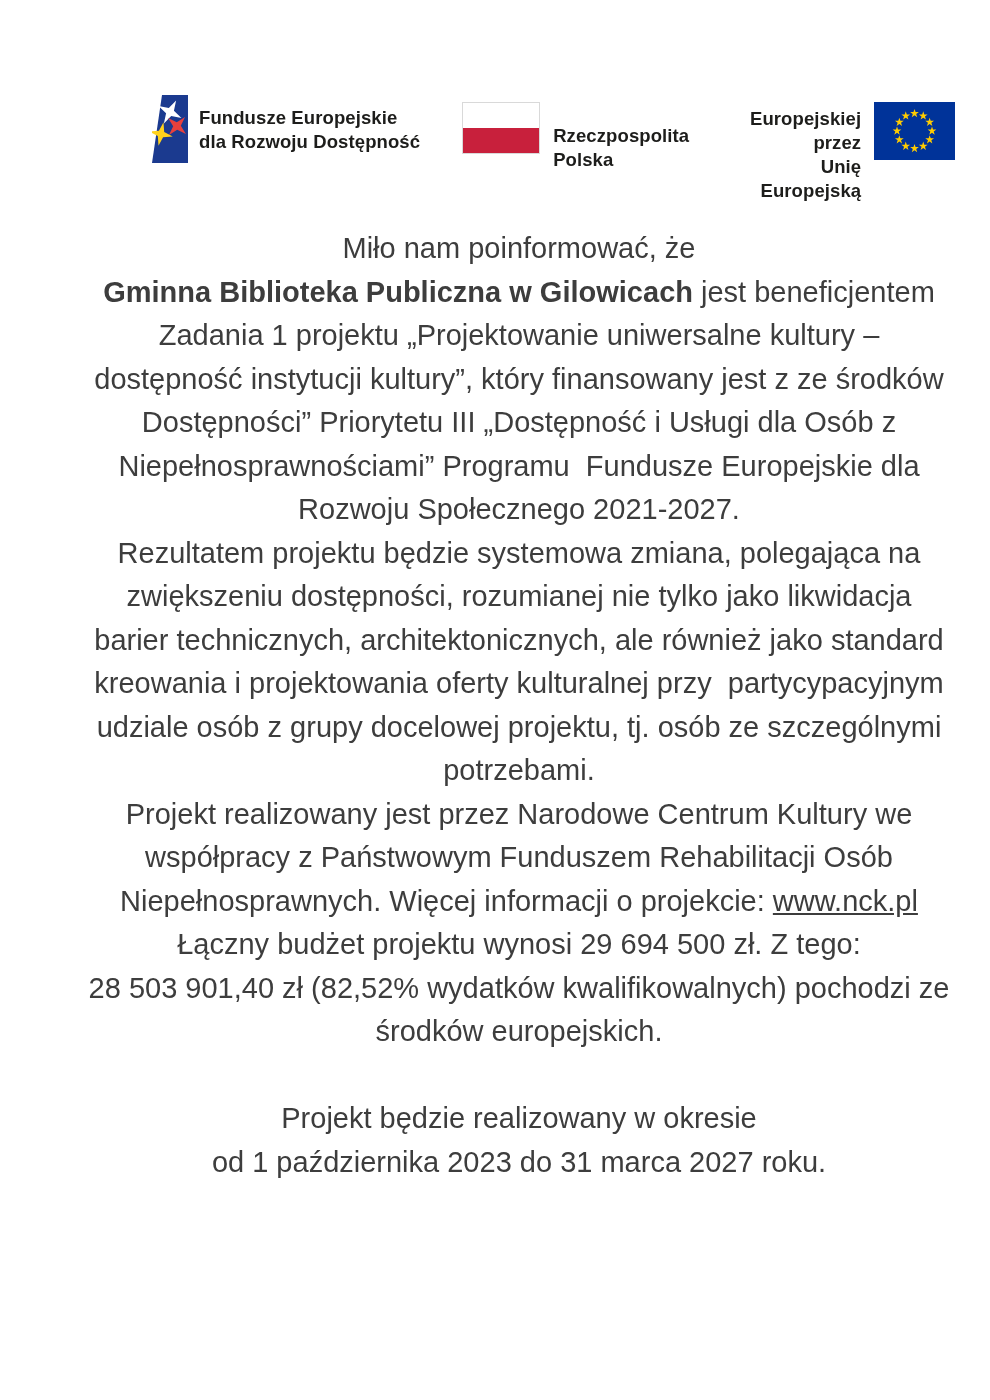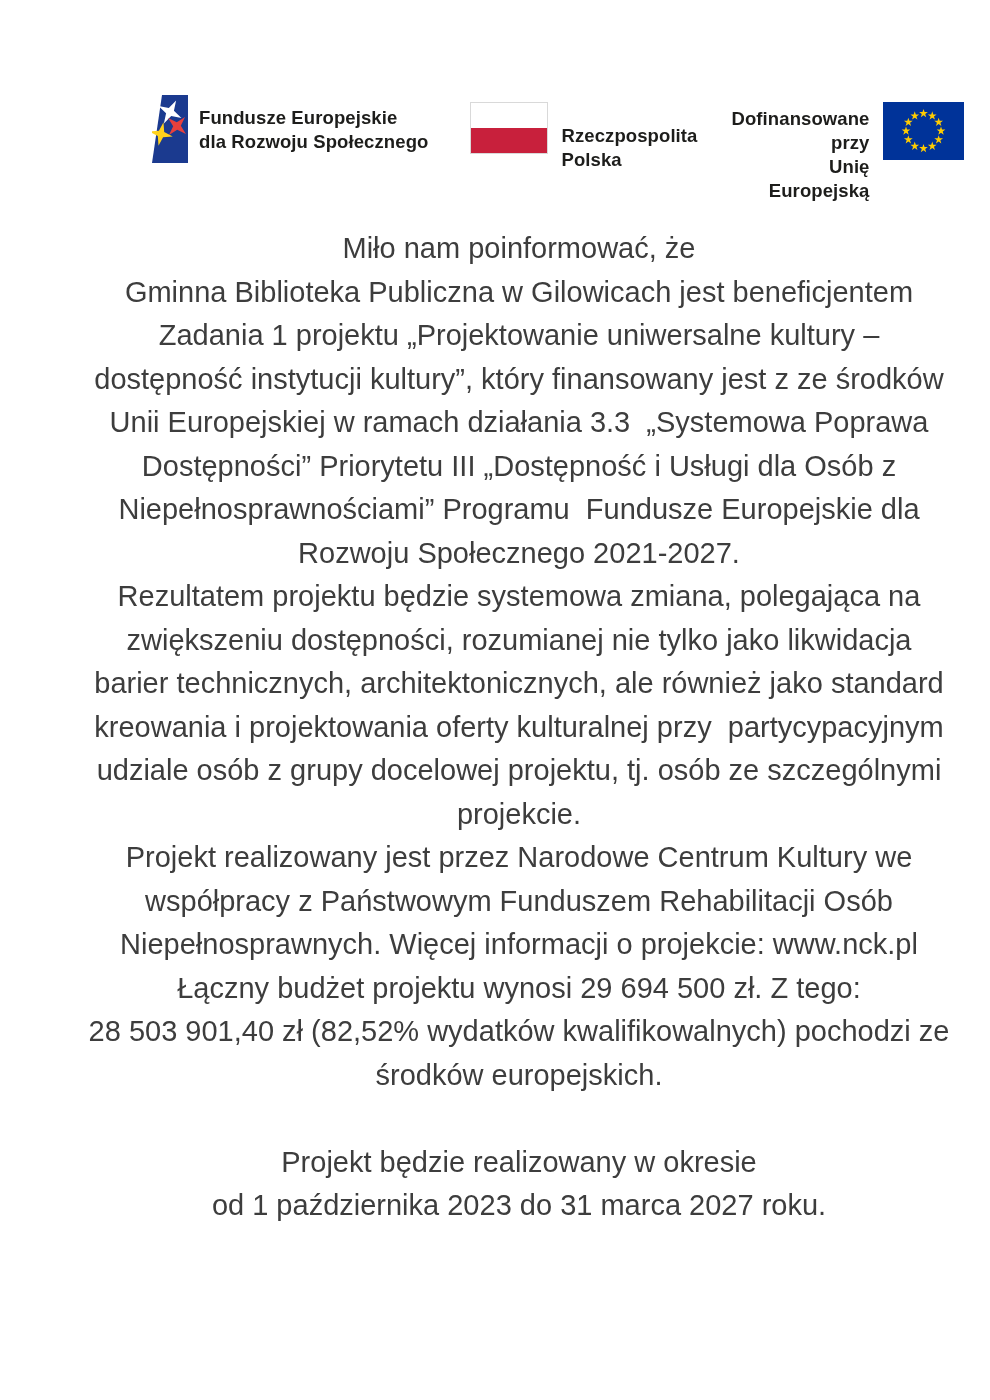--- a/index.html
+++ b/index.html
@@ -48,58 +48,59 @@
   
   .content {
     margin-top: 62px;
     text-align: center;
     font-size: 29px;
     line-height: 43.5px;
     color: #3d3d3d;
   }
   .line { white-space: pre; padding-left: 48px; }
   .line.blank { height: 43.5px; }
-  .bold { font-weight: normal; }
+  .bold { font-weight: bold; }
   .link {
     color: #3d3d3d;
+    text-decoration: underline;
     cursor: pointer;
   }
 </style>
 </head>
 <body>
 
 <header class="logo-row">
 
   <div class="logo-block fe-logo">
     <svg class="fe-flag" viewBox="0 0 36 68" aria-hidden="true">
       <polygon points="10,0 36,0 36,68 0,68" fill="#1b3a8f"></polygon>
       <polygon transform="translate(18,17) rotate(28)" fill="#ffffff" points="13,0 2.9,2.9 0,13 -2.9,2.9 -13,0 -2.9,-2.9 0,-13 2.9,-2.9"></polygon>
       <polygon transform="translate(25,31) rotate(42)" fill="#e8403d" points="12,0 2.7,2.7 0,12 -2.7,2.7 -12,0 -2.7,-2.7 0,-12 2.7,-2.7"></polygon>
       <polygon transform="translate(9,39) rotate(12)" fill="#ffd21c" points="12,0 2.7,2.7 0,12 -2.7,2.7 -12,0 -2.7,-2.7 0,-12 2.7,-2.7"></polygon>
     </svg>
     <div class="logo-text">
       <div>Fundusze Europejskie</div>
-      <div>dla Rozwoju Społecznego</div>
+      <div>dla Rozwoju Dostępność</div>
     </div>
   </div>
 
   <div class="logo-block pl-logo">
     <div class="pl-flag">
       <div class="white"></div>
       <div class="red"></div>
     </div>
     <div class="logo-text">
       <div>Rzeczpospolita</div>
       <div>Polska</div>
     </div>
   </div>
 
   <div class="logo-block eu-logo">
     <div class="logo-text">
-      <div>Dofinansowane przy</div>
+      <div>Europejskiej przez</div>
       <div>Unię Europejską</div>
     </div>
     <svg class="eu-flag" viewBox="0 0 81 58" aria-hidden="true">
       <defs>
         <polygon id="eustar" fill="#ffcc00" points="0,-4.6 1.06,-1.46 4.37,-1.42 1.71,0.56 2.70,3.72 0,1.8 -2.70,3.72 -1.71,0.56 -4.37,-1.42 -1.06,-1.46"></polygon>
       </defs>
       <rect x="0" y="0" width="81" height="58" fill="#003399"></rect>
       <use href="#eustar" transform="translate(40.5,11.5)"></use>
       <use href="#eustar" transform="translate(49.25,13.84)"></use>
       <use href="#eustar" transform="translate(55.65,20.25)"></use>
@@ -115,30 +116,29 @@
     </svg>
   </div>
 
 </header>
 
 <main class="content">
   <div class="line">Miło nam poinformować, że</div>
   <div class="line"><span class="bold">Gminna Biblioteka Publiczna w Gilowicach</span><span> jest beneficjentem</span></div>
   <div class="line">Zadania 1 projektu „Projektowanie uniwersalne kultury –</div>
   <div class="line">dostępność instytucji kultury”, który finansowany jest z ze środków</div>
-  <div class="line">Unii Europejskiej w ramach działania 3.3  „Systemowa Poprawa</div>
   <div class="line">Dostępności” Priorytetu III „Dostępność i Usługi dla Osób z</div>
   <div class="line">Niepełnosprawnościami” Programu  Fundusze Europejskie dla</div>
   <div class="line">Rozwoju Społecznego 2021-2027.</div>
   <div class="line">Rezultatem projektu będzie systemowa zmiana, polegająca na</div>
   <div class="line">zwiększeniu dostępności, rozumianej nie tylko jako likwidacja</div>
   <div class="line">barier technicznych, architektonicznych, ale również jako standard</div>
   <div class="line">kreowania i projektowania oferty kulturalnej przy  partycypacyjnym</div>
   <div class="line">udziale osób z grupy docelowej projektu, tj. osób ze szczególnymi</div>
-  <div class="line">projekcie.</div>
+  <div class="line">potrzebami.</div>
   <div class="line">Projekt realizowany jest przez Narodowe Centrum Kultury we</div>
   <div class="line">współpracy z Państwowym Funduszem Rehabilitacji Osób</div>
   <div class="line"><span>Niepełnosprawnych. Więcej informacji o projekcie: </span><a class="link">www.nck.pl</a></div>
   <div class="line">Łączny budżet projektu wynosi 29 694 500 zł. Z tego:</div>
   <div class="line">28 503 901,40 zł (82,52% wydatków kwalifikowalnych) pochodzi ze</div>
   <div class="line">środków europejskich.</div>
   <div class="line blank"></div>
   <div class="line">Projekt będzie realizowany w okresie</div>
   <div class="line">od 1 października 2023 do 31 marca 2027 roku.</div>
 </main>

